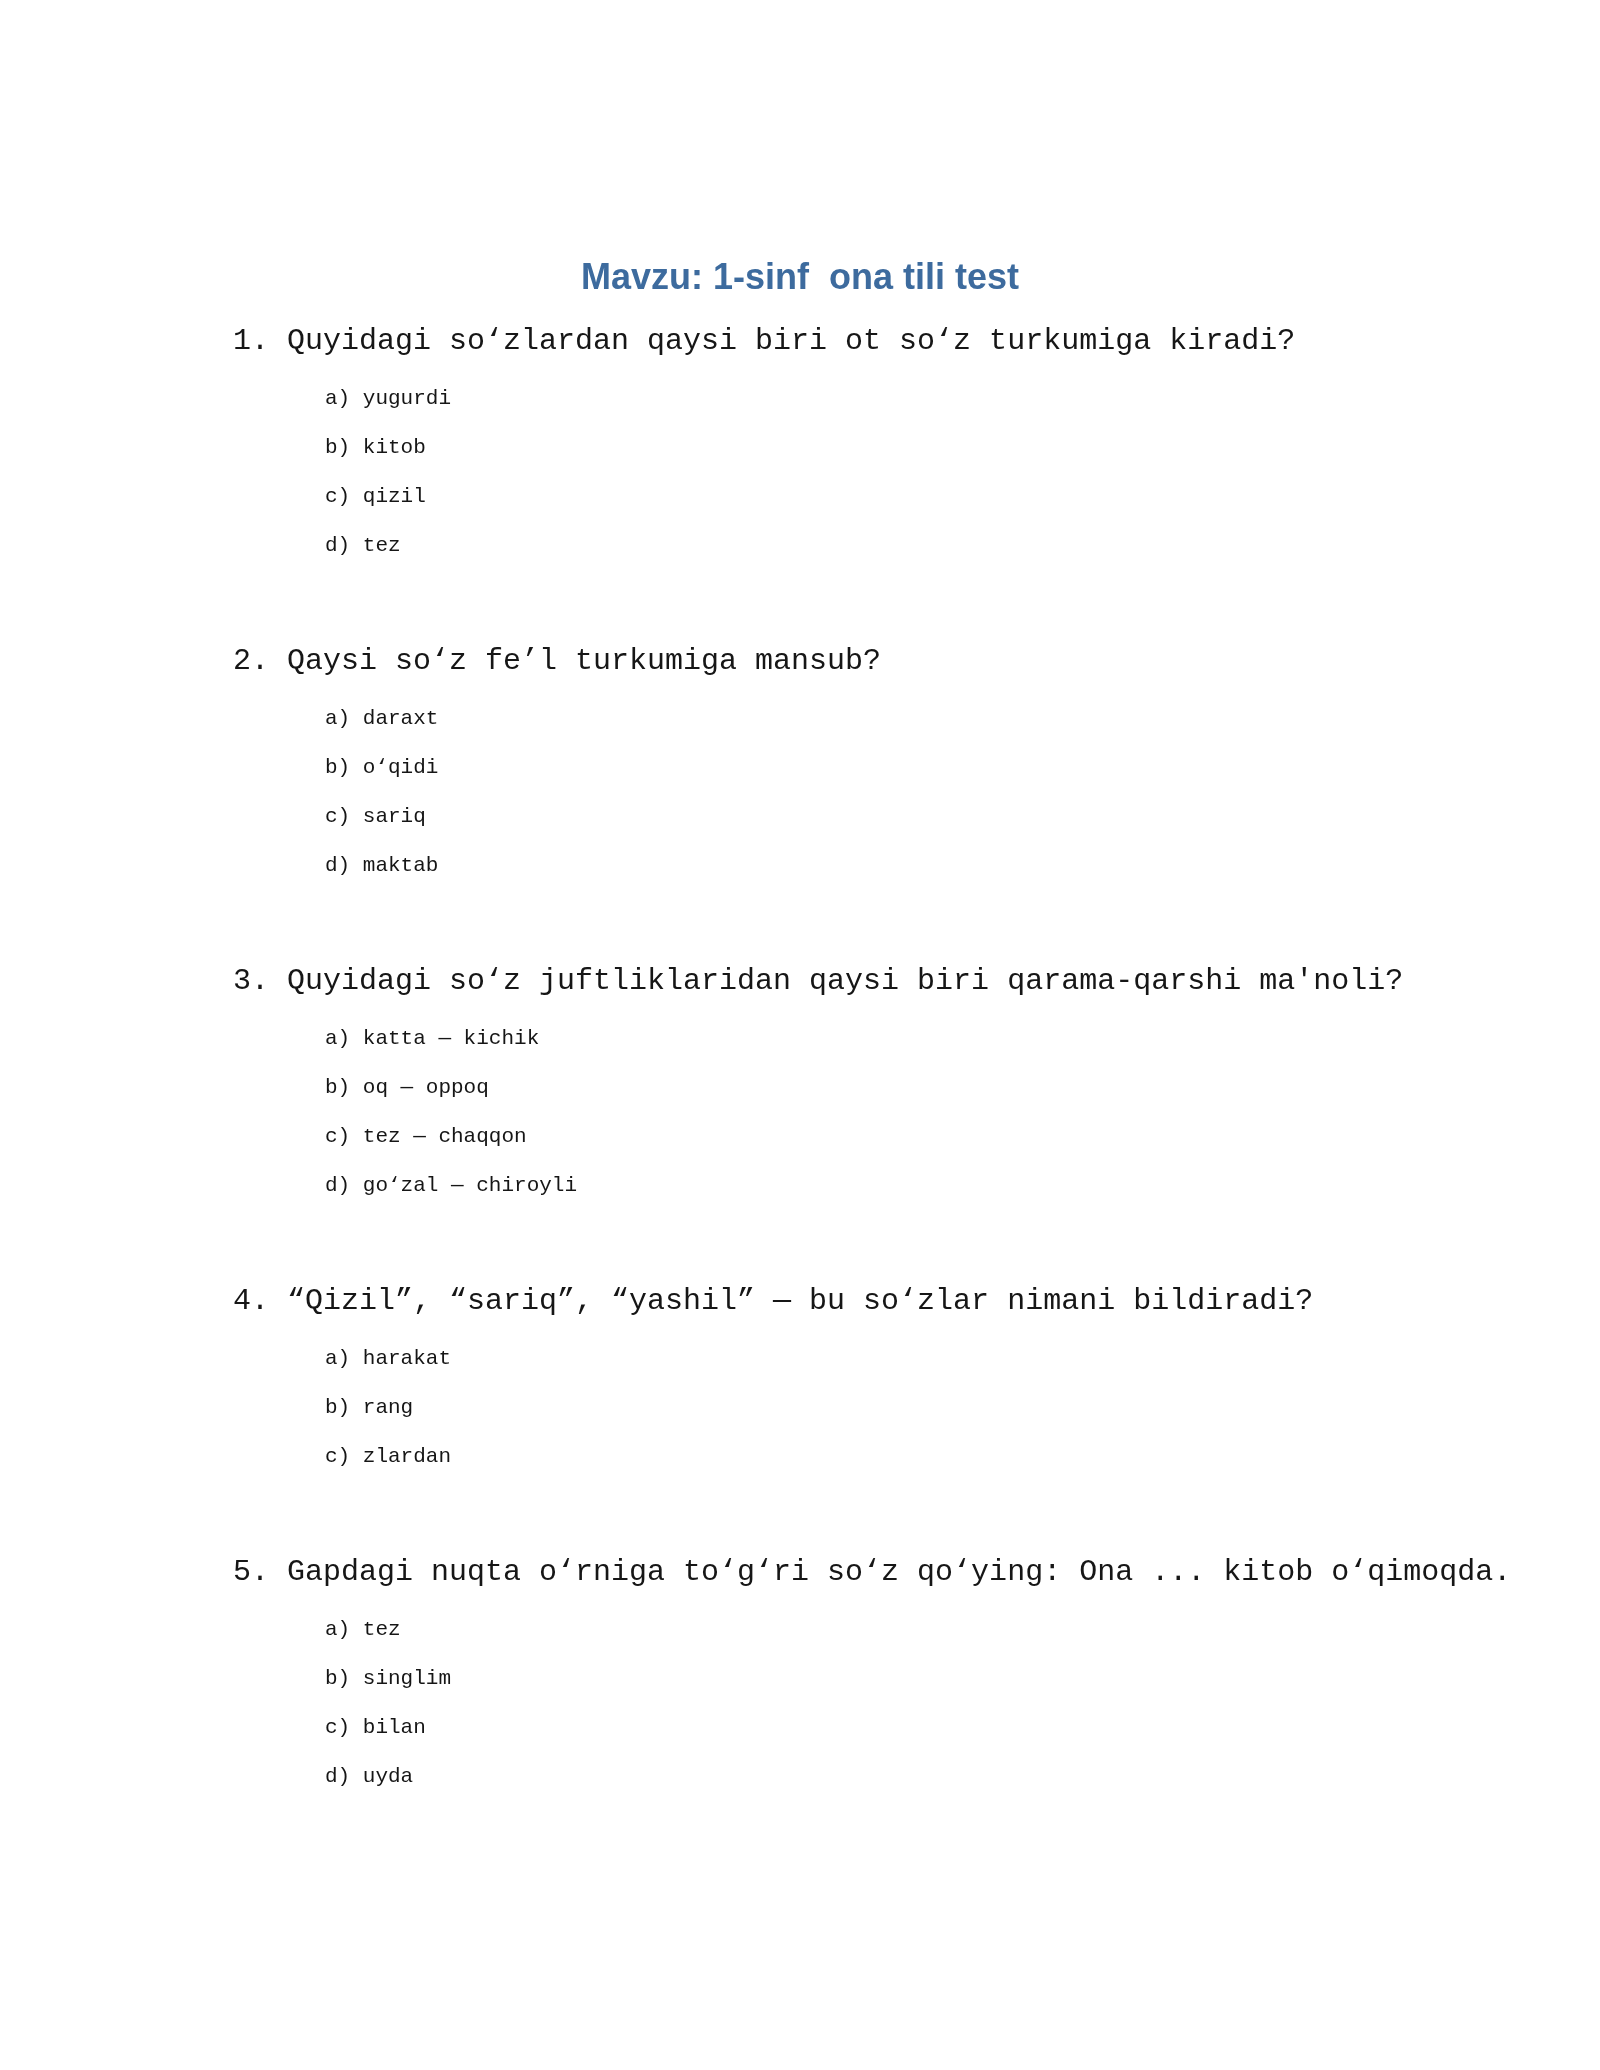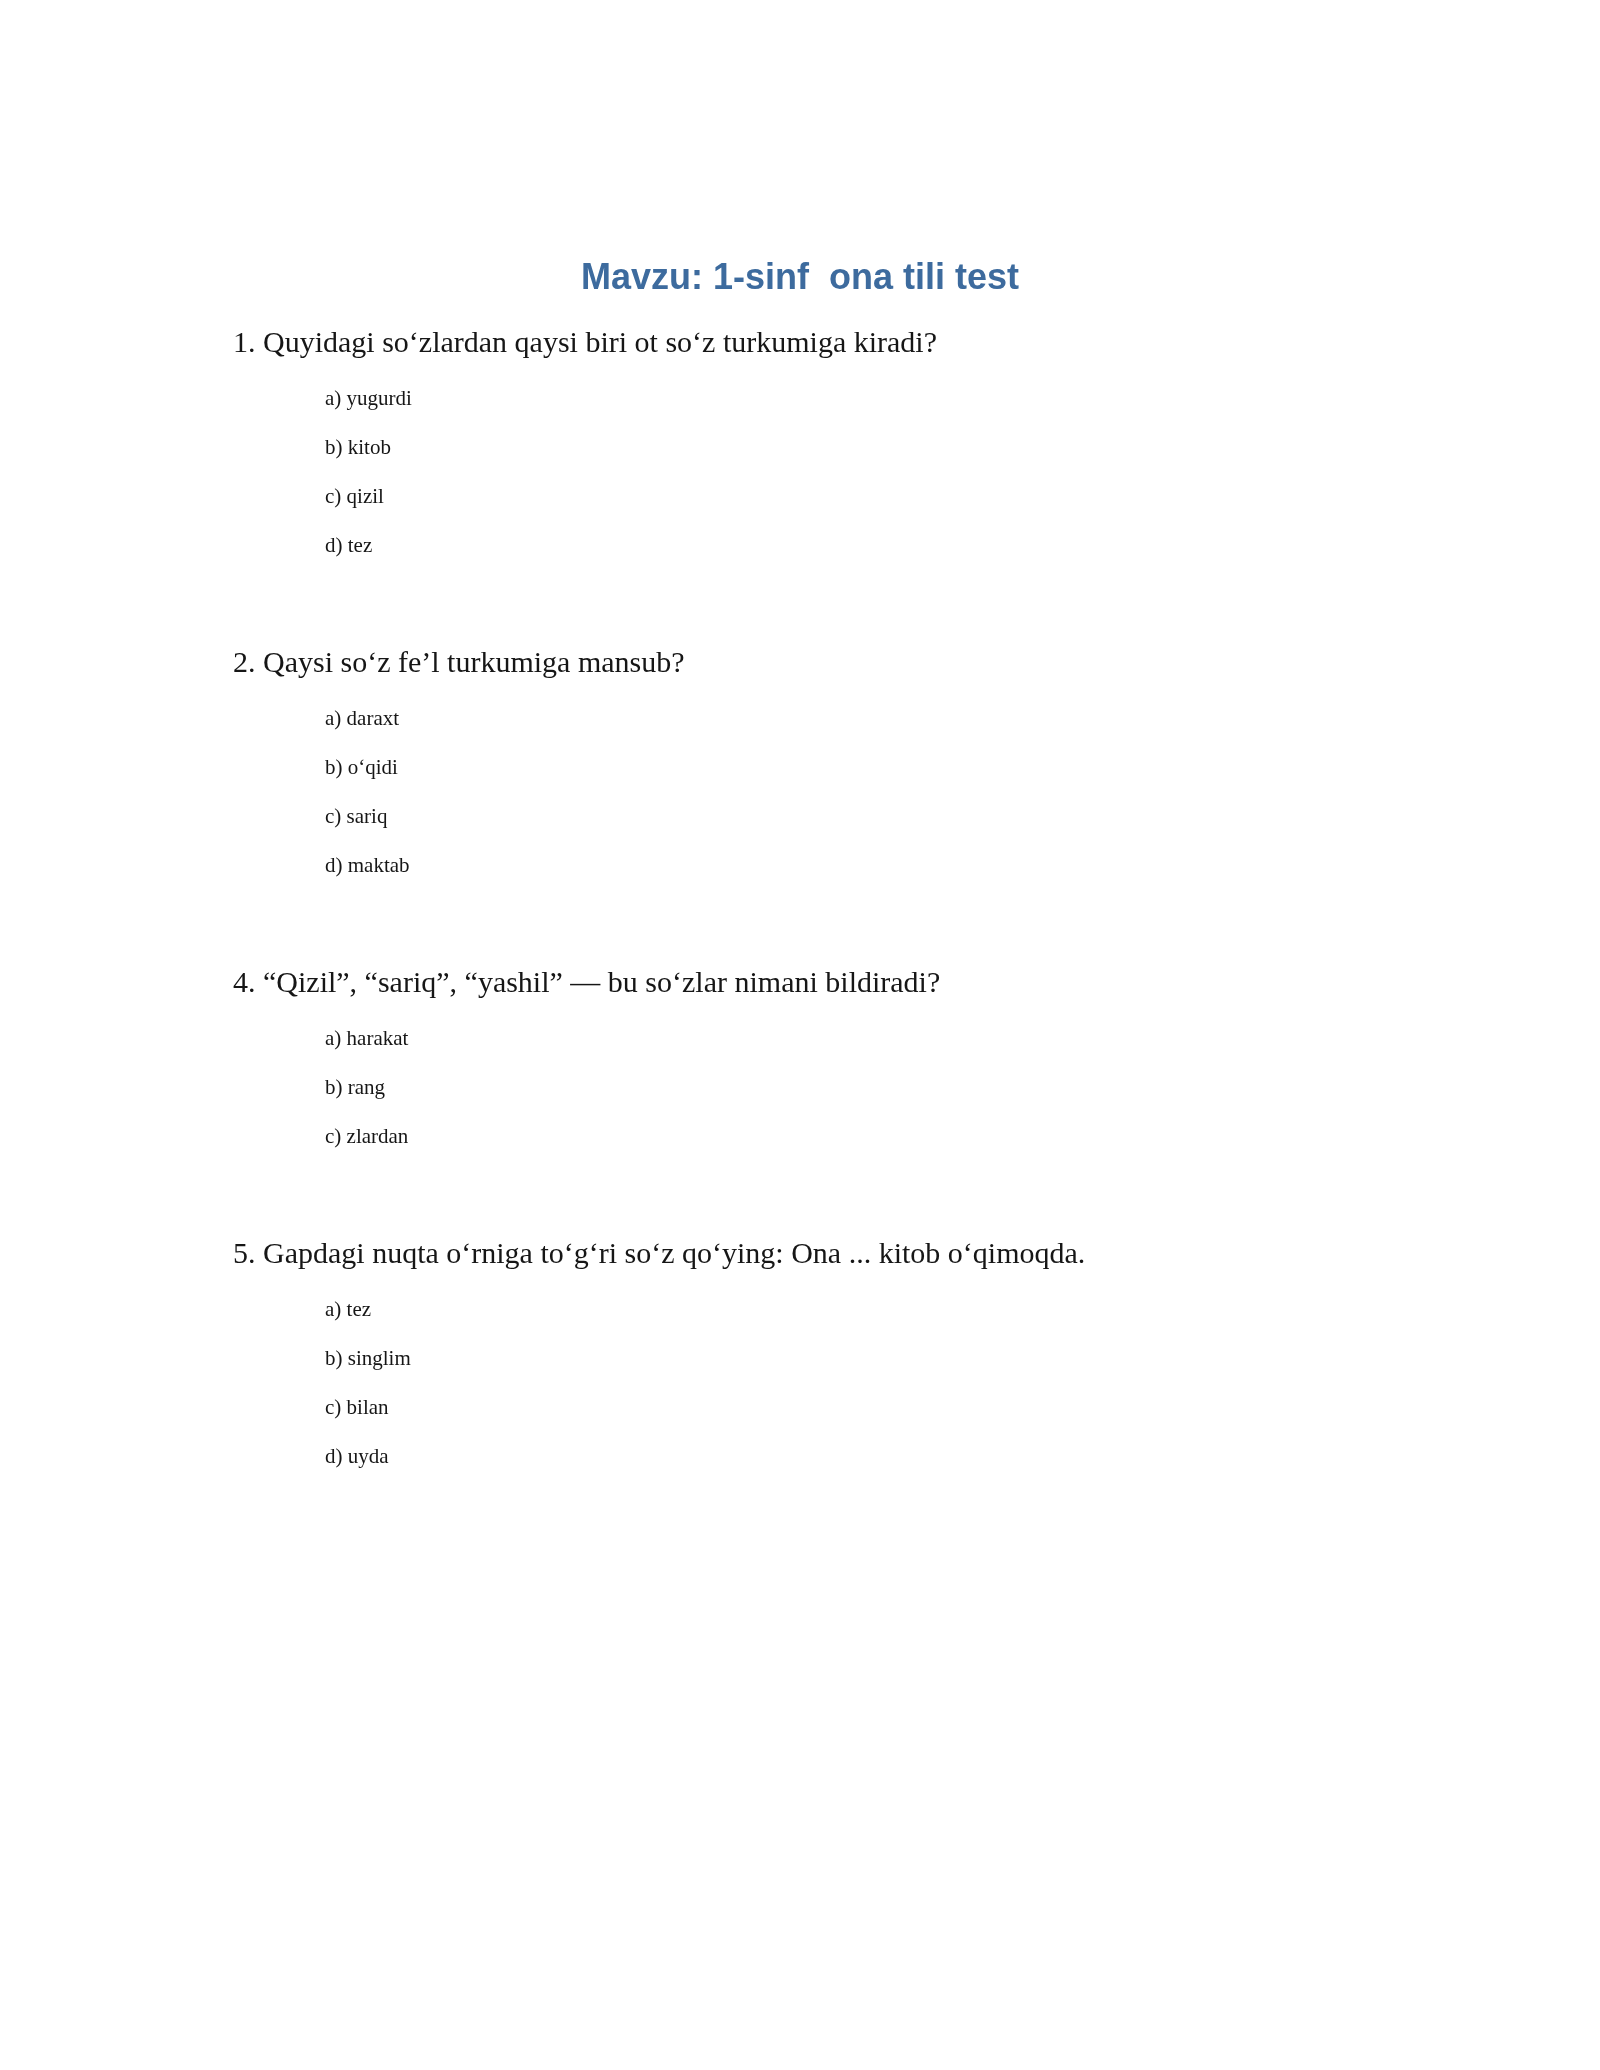--- a/index.html
+++ b/index.html
@@ -23,20 +23,21 @@
     text-align: center;
     font-family: "Liberation Sans", sans-serif;
     font-weight: bold;
     font-size: 36px;
     line-height: 49px;
     color: #3D6B9E;
     white-space: pre-wrap;
   }
   .question {
     margin: 16px 0 67px 0;
+    font-family: Liberation Mono, monospace;
   }
   .prompt {
     margin: 0 0 8px 233px;
     font-size: 30px;
     line-height: 49px;
     white-space: pre-wrap;
   }
   .options {
     list-style: none;
     margin: 0;
@@ -68,20 +69,29 @@
   <section class="question">
     <p class="prompt">2. Qaysi so‘z fe’l turkumiga mansub?</p>
     <ul class="options">
           <li class="option">a) daraxt</li>
           <li class="option">b) o‘qidi</li>
           <li class="option">c) sariq</li>
           <li class="option">d) maktab</li>
         </ul>
   </section>
 
+  <section class="question">
+    <p class="prompt">3. Quyidagi so‘z juftliklaridan qaysi biri qarama-qarshi ma'noli?</p>
+    <ul class="options">
+          <li class="option">a) katta — kichik</li>
+          <li class="option">b) oq — oppoq</li>
+          <li class="option">c) tez — chaqqon</li>
+          <li class="option">d) go‘zal — chiroyli</li>
+        </ul>
+  </section>
 
   <section class="question">
     <p class="prompt">4. “Qizil”, “sariq”, “yashil” — bu so‘zlar nimani bildiradi?</p>
     <ul class="options">
           <li class="option">a) harakat</li>
           <li class="option">b) rang</li>
           <li class="option">c) zlardan</li>
         </ul>
   </section>
 

